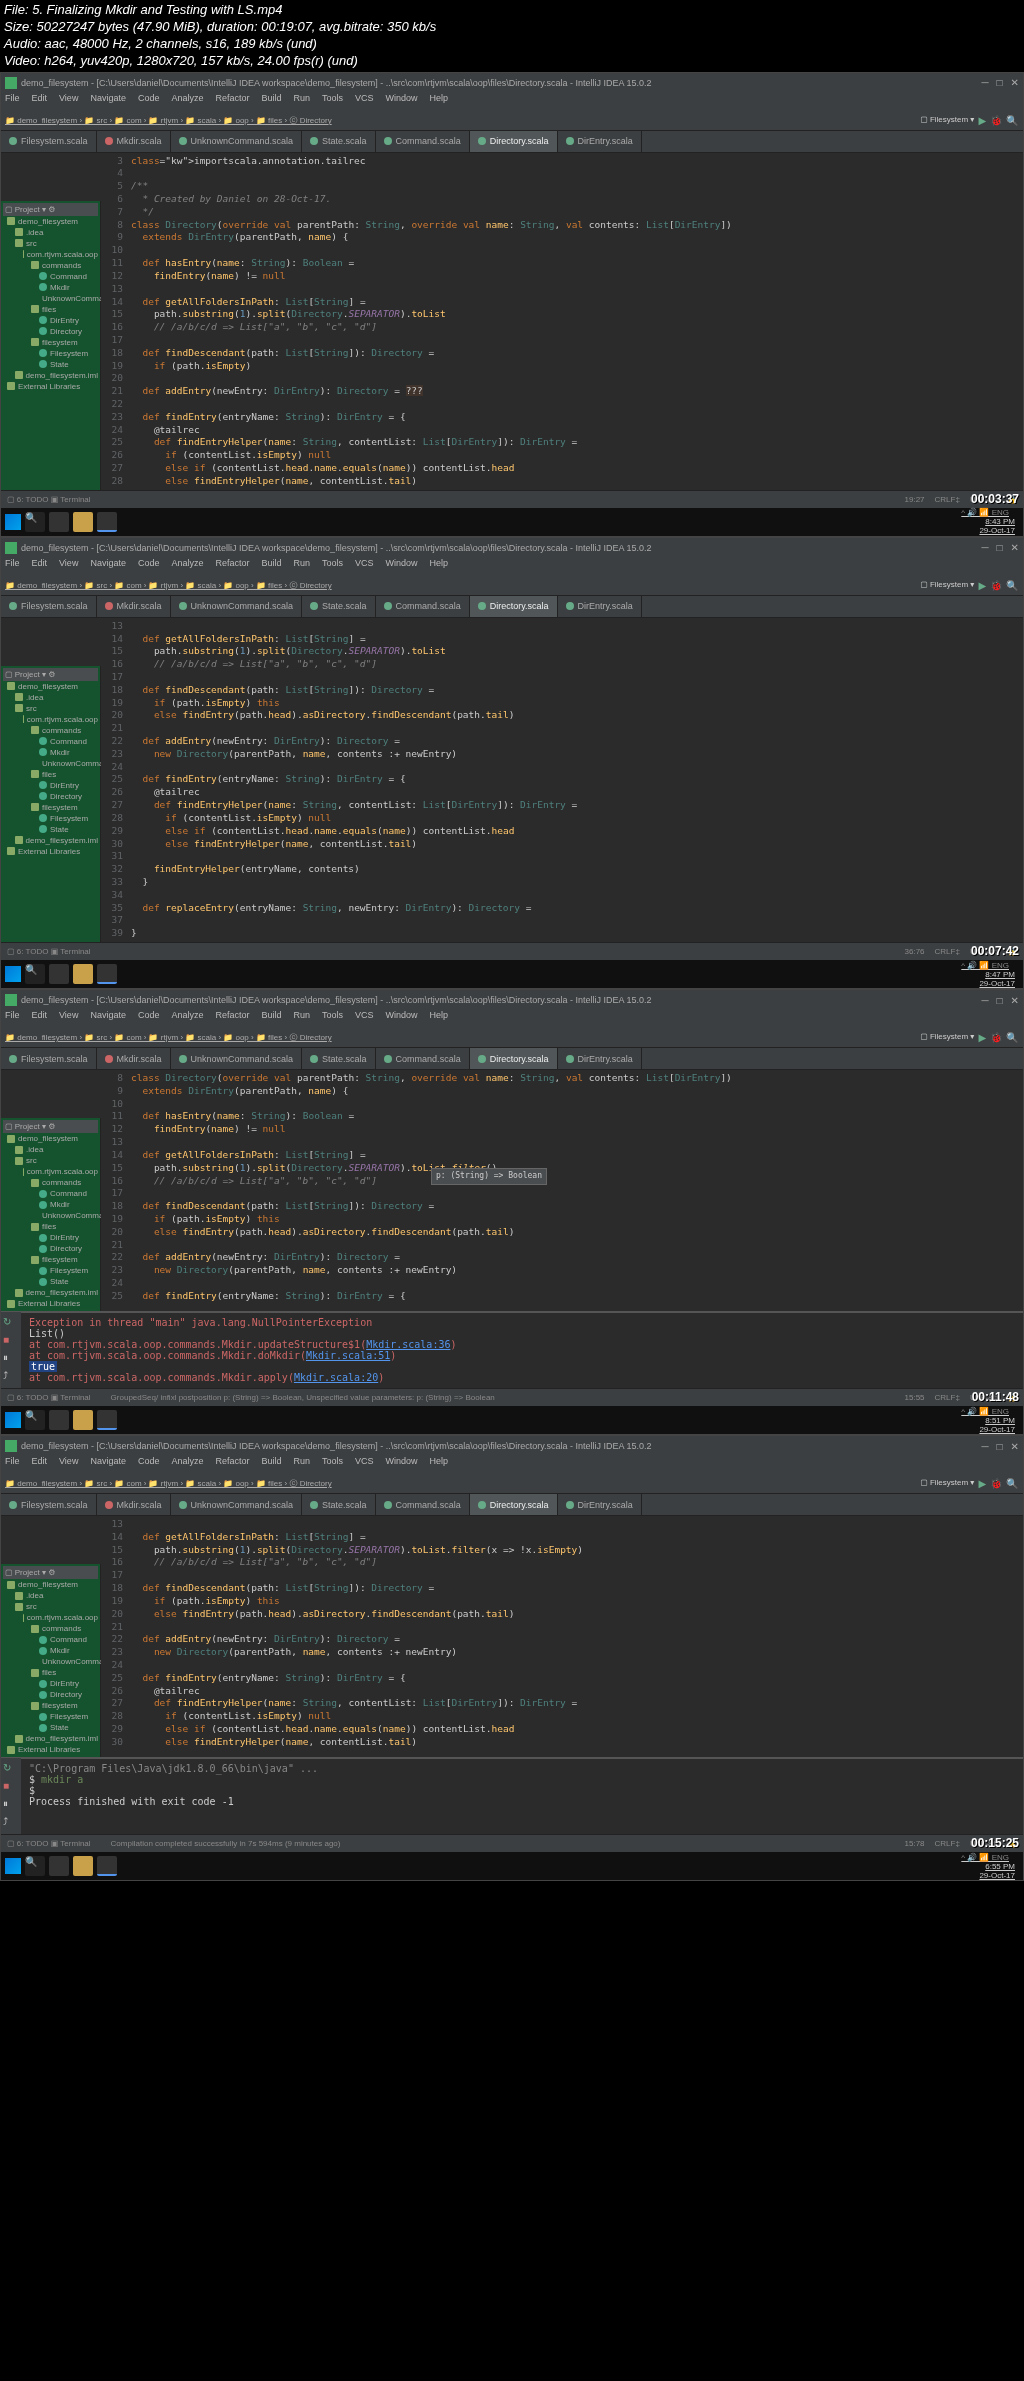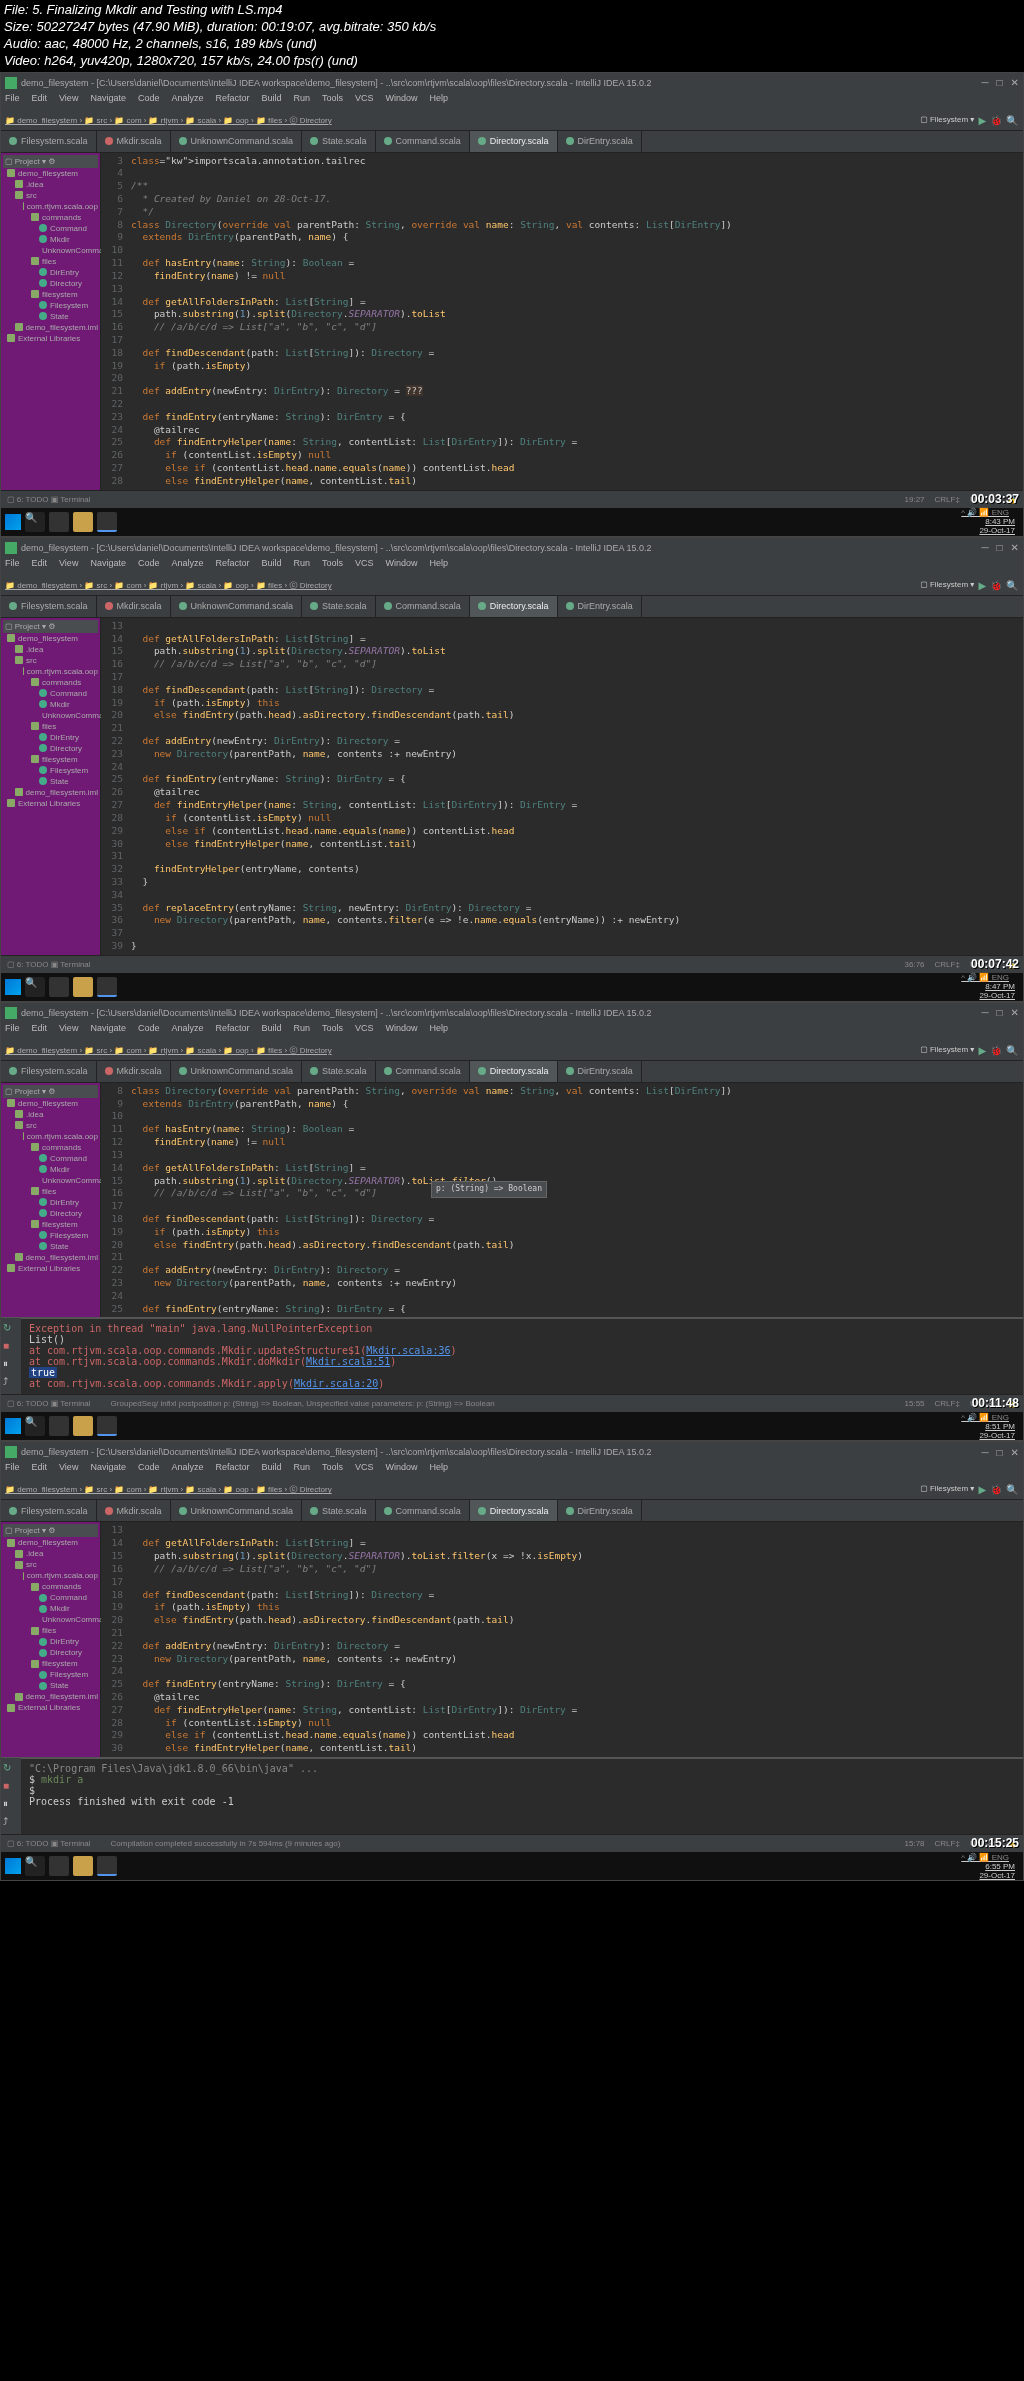--- a/index.html
+++ b/index.html
@@ -12,21 +12,21 @@
 .win-controls span { color: #aaa; font-size: 10px; }
 .menubar { background: #3c3f41; height: 18px; display: flex; padding: 0 4px; gap: 12px; font-size: 9px; color: #bbb; }
 .toolbar { background: #3c3f41; height: 20px; display: flex; align-items: center; padding: 0 4px; gap: 4px; border-bottom: 1px solid #222; }
 .toolbar .crumb { font-size: 8px; color: #aaa; text-decoration: underline; }
 .tab-strip { background: #3c3f41; height: 22px; display: flex; border-bottom: 1px solid #222; }
 .tab { padding: 2px 8px; font-size: 9px; color: #aaa; border-right: 1px solid #222; display: flex; align-items: center; gap: 4px; }
 .tab.active { background: #515658; color: #eee; }
 .tab .dot { width: 8px; height: 8px; border-radius: 50%; background: #6a8; }
 .tab .dot.red { background: #c66; }
 .workspace { display: flex; }
-.sidebar { width: 100px; background: #701a75; border-right: 1px solid #222; font-size: 8px; color: #aaa; padding: 2px; }
+.sidebar { width: 100px; background: #14532d; border-right: 1px solid #222; font-size: 8px; color: #aaa; padding: 2px; margin-top: 48px; }
 .sidebar .proj-header { background: #4a4d4f; padding: 2px; font-size: 8px; }
 .tree-item { padding: 1px 0 1px 10px; display: flex; align-items: center; gap: 3px; }
 .tree-item .fold { width: 8px; height: 8px; background: #8a6; border-radius: 1px; }
 .tree-item .file-ic { width: 8px; height: 8px; background: #4a8; border-radius: 50%; }
 .code { flex: 1; background: #2b2b2b; font-family: Consolas, monospace; font-size: 9.5px; line-height: 1.35; padding: 2px 0; overflow: hidden; }
 .ln { display: flex; }
 .ln .num { width: 30px; text-align: right; padding-right: 8px; color: #606366; flex-shrink: 0; }
 .ln .txt { white-space: pre; }
 .kw { color: #cc7832; }
 .typ { color: #4e807d; }
@@ -512,24 +512,20 @@
           </div>
           <div class="ln">
       <span class="num">34</span>
       <span class="txt"></span>
           </div>
           <div class="ln">
       <span class="num">35</span>
       <span class="txt">  <span class="kw">def</span> <span class="fn">replaceEntry</span>(entryName: <span class="typ">String</span>, newEntry: <span class="typ">DirEntry</span>): <span class="typ">Directory</span> =</span>
           </div>
           <div class="ln">
-      <span class="num">36</span>
-      <span class="txt">    <span class="kw">new</span> <span class="typ">Directory</span>(parentPath, <span class="fn">name</span>, contents.<span class="fn">filter</span>(e =&gt; !e.<span class="fn">name</span>.<span class="fn">equals</span>(entryName)) :+ newEntry)</span>
-          </div>
-          <div class="ln">
       <span class="num">37</span>
       <span class="txt"></span>
           </div>
           <div class="ln">
       <span class="num">39</span>
       <span class="txt">}</span>
           </div>
         </div>
       </div>
       <div class="statusbar">

